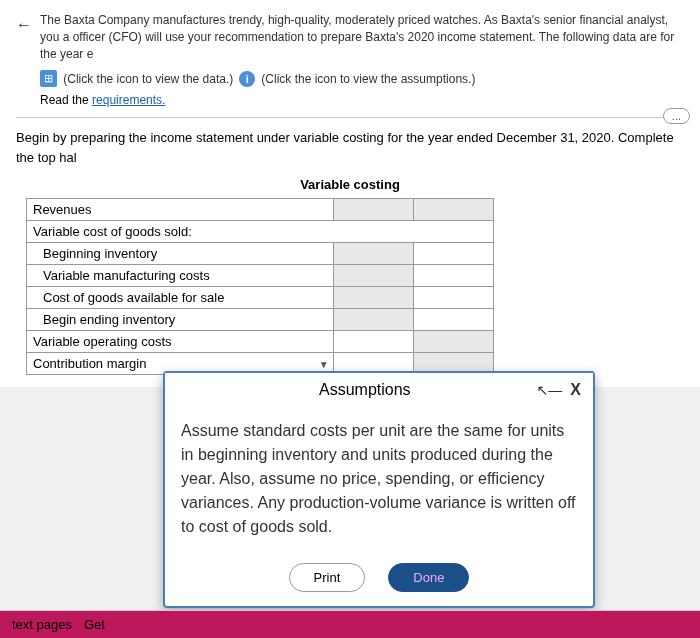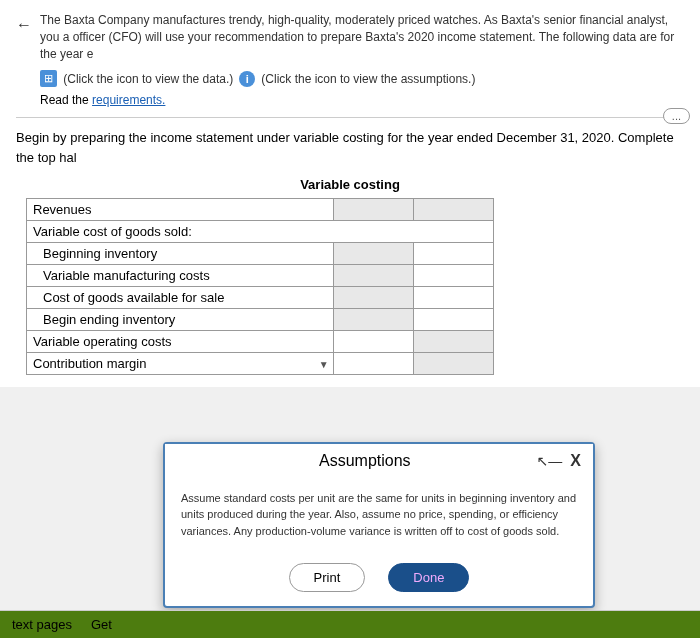--- a/index.html
+++ b/index.html
@@ -206,21 +206,21 @@
 
     .modal-close {
       cursor: pointer;
       font-size: 16px;
       color: #333;
       font-weight: bold;
     }
 
     .modal-body {
       padding: 12px 16px 16px 16px;
-      font-size: 11px;
+      font-size: 16px;
       line-height: 1.5;
       color: #333;
     }
 
     .modal-footer {
       display: flex;
       justify-content: center;
       gap: 23px;
       padding: 8px 16px 14px 16px;
     }
@@ -244,23 +244,23 @@
       cursor: pointer;
     }
 
     .bottom-bar {
       position: absolute;
       bottom: 0;
       left: 0;
       right: 0;
       display: flex;
       align-items: center;
-      gap: 19px;
+      gap: 12px;
       padding: 6px 12px;
-      background: #4d7c0f;
+      background: #be185d;
       border-top: 1px solid #ccc;
       font-size: 13px;
     }
 
     .three-dots {
       position: absolute;
       right: 10px;
       top: 108px;
       border: 1px solid #999;
       border-radius: 10px;

